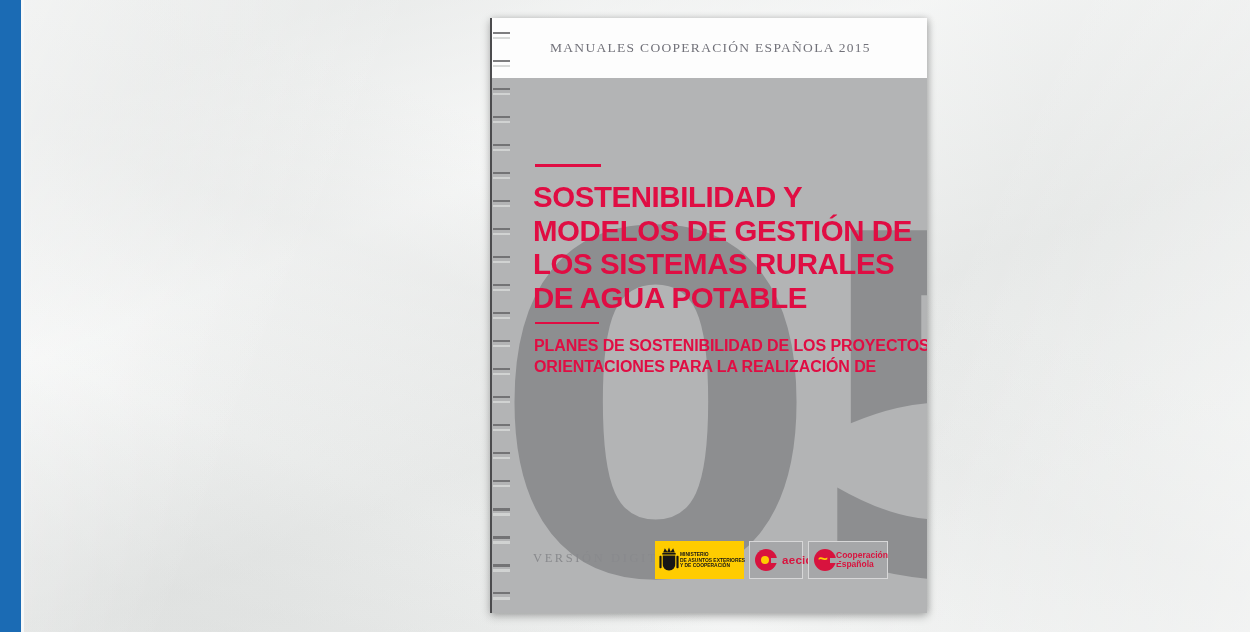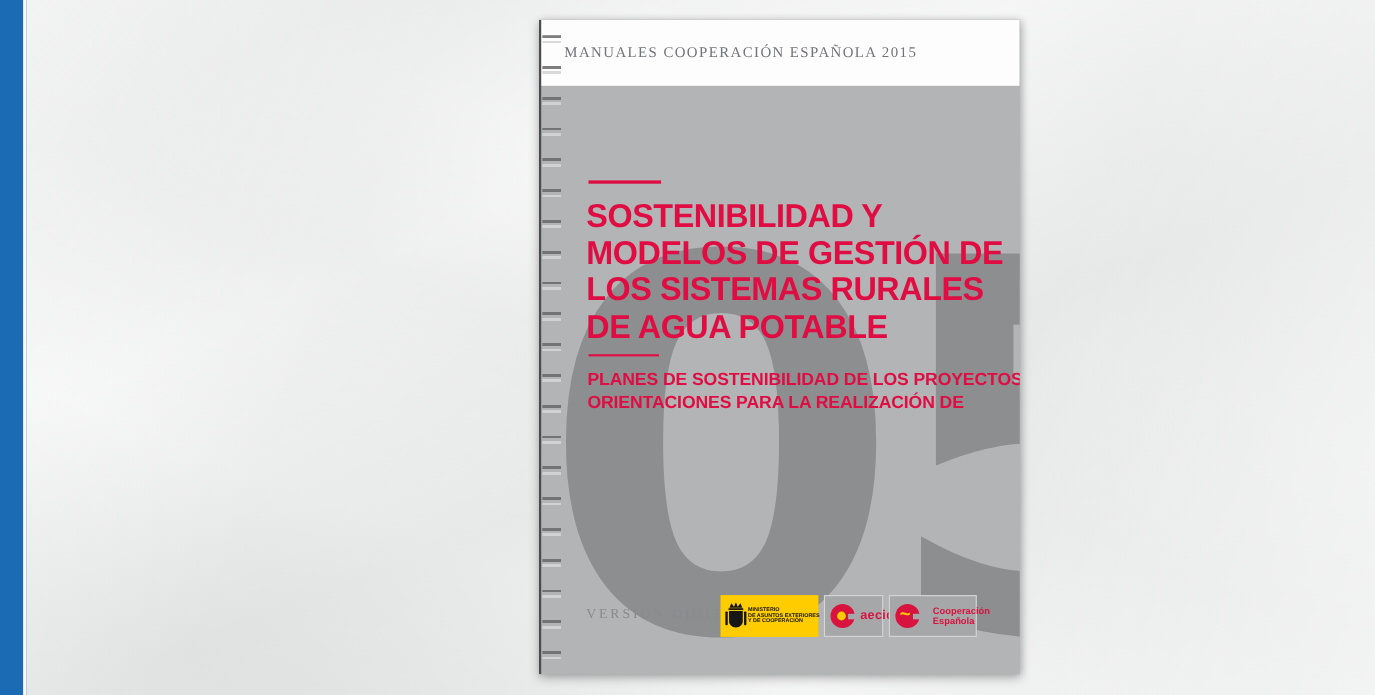--- a/index.html
+++ b/index.html
@@ -43,21 +43,21 @@
       rgba(104,104,106,.85) 0px,  rgba(104,104,106,.85) 2.5px,
       rgba(0,0,0,0)         2.5px, rgba(0,0,0,0)        5px,
       rgba(212,214,213,.9)  5px,  rgba(212,214,213,.9)  7.5px,
       rgba(0,0,0,0)         7.5px, rgba(0,0,0,0)        28px
     );
   }
 
   .cover-header{
     position:absolute; left:0; top:0; width:100%; height:60px;
     background:#fdfdfd; z-index:2;
-    display:flex; align-items:center; padding-left:23px;
+    display:flex; align-items:center; padding-left:60px;
   }
   .series-title{
     font-family:"Liberation Serif", serif;
     font-size:13.5px; letter-spacing:1.3px; color:#72727a;
   }
 
   
   .big-number{
     position:absolute; left:2px; top:158px; z-index:1;
     font-family:"DejaVu Sans", sans-serif;
@@ -127,21 +127,21 @@
   }
   .c-tilde{
     position:absolute; left:4px; top:-1px; width:16px; height:22px;
     color:#ffcc00; font-weight:bold; font-size:17px; line-height:22px;
   }
   .aecid-label{
     margin-left:5px; color:#d8133e; font-weight:bold; font-size:11.5px;
     letter-spacing:.3px;
   }
   .coop-label{
-    margin-left:12px; color:#d8133e; font-weight:bold;
+    margin-left:0; color:#d8133e; font-weight:bold;
     font-size:8.5px; line-height:9.5px;
   }
 
   
   .emblem{ flex:0 0 auto; }
 </style>
 </head>
 <body>
 
 <div class="blue-bar"></div>

